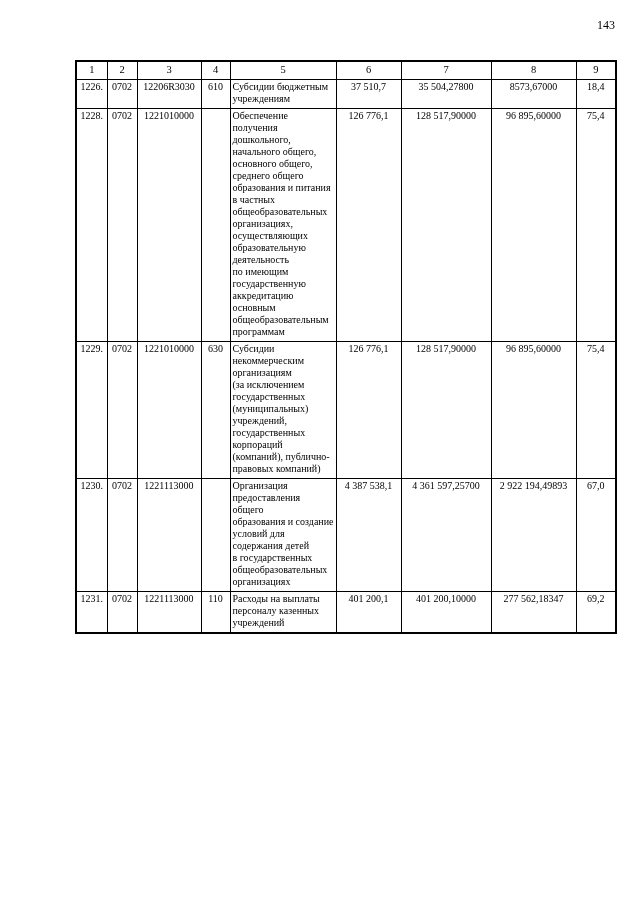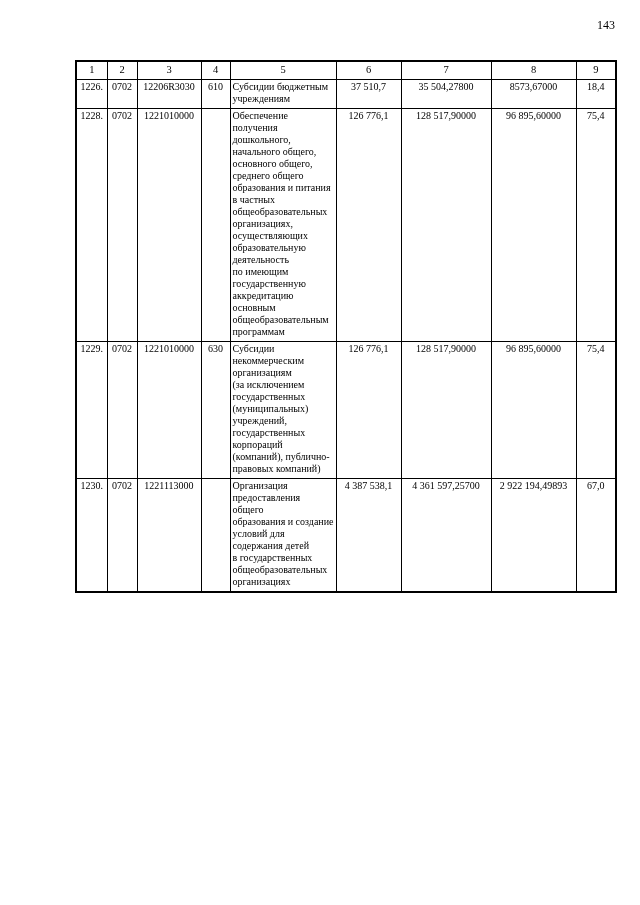--- a/index.html
+++ b/index.html
@@ -154,14 +154,27 @@
 условий для
 содержания детей
 в государственных
 общеобразовательных
 организациях</td>
       <td class="c6">4 387 538,1</td>
       <td class="c7">4 361 597,25700</td>
       <td class="c8">2 922 194,49893</td>
       <td class="c9">67,0</td>
     </tr>
+    <tr>
+      <td class="c1">1231.</td>
+      <td class="c2">0702</td>
+      <td class="c3">1221113000</td>
+      <td class="c4">110</td>
+      <td class="c5">Расходы на выплаты
+персоналу казенных
+учреждений</td>
+      <td class="c6">401 200,1</td>
+      <td class="c7">401 200,10000</td>
+      <td class="c8">277 562,18347</td>
+      <td class="c9">69,2</td>
+    </tr>
   </tbody>
 </table>
 
 </body></html>

